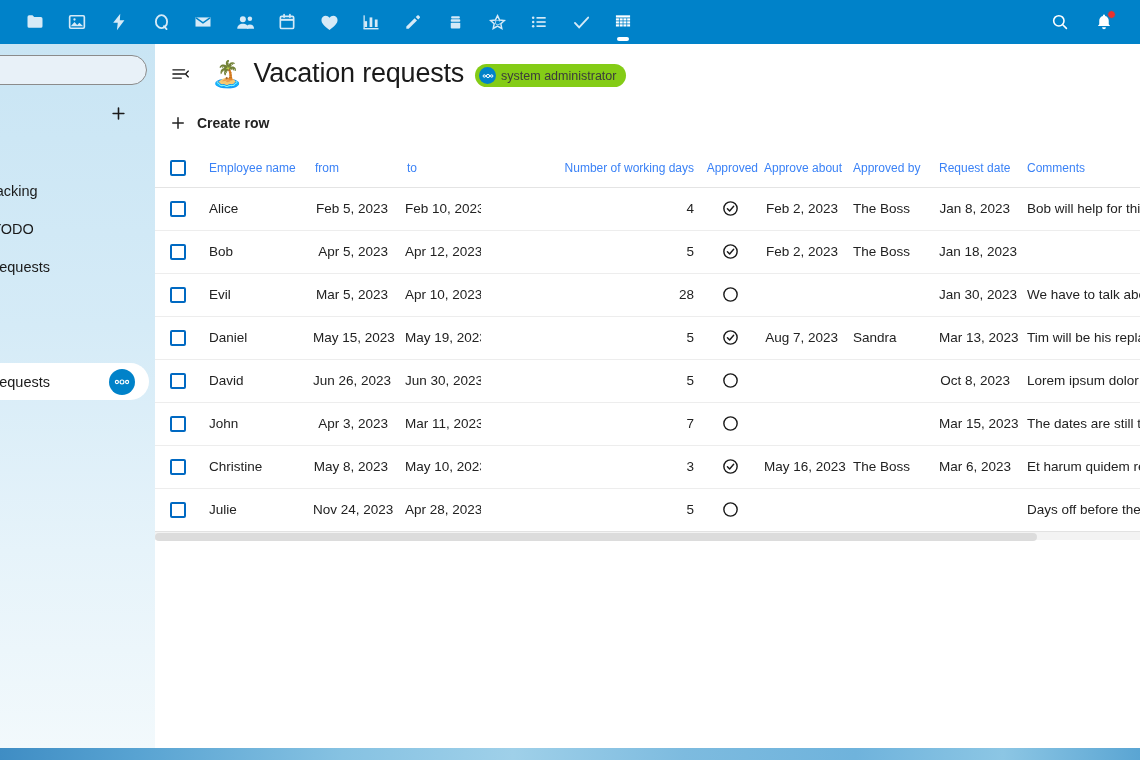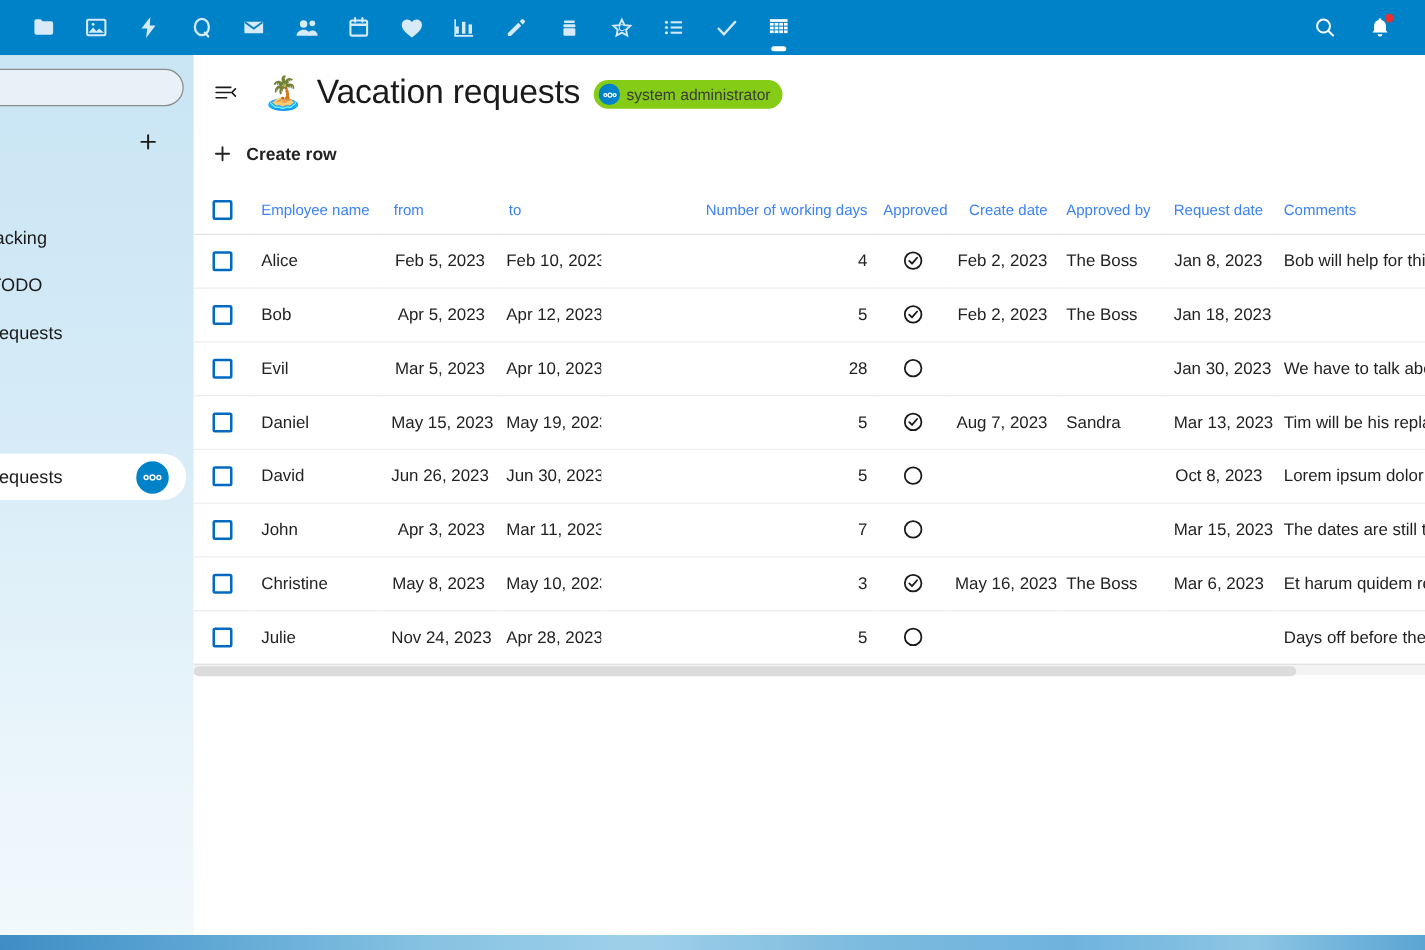--- a/index.html
+++ b/index.html
@@ -413,21 +413,21 @@
         <thead>
           <tr>
             <th class="col-check">
               <span class="cb"></span>
             </th>
             <th class="col-name">Employee name</th>
             <th class="col-from">from</th>
             <th class="col-to">to</th>
             <th class="col-days num">Number of working days</th>
             <th class="col-appr">Approved</th>
-            <th class="col-adate">Create date</th>
+            <th class="col-adate">Approve about</th>
             <th class="col-aby">Approved by</th>
             <th class="col-rdate rdate">Request date</th>
             <th class="col-comm">Comments</th>
           </tr>
         </thead>
         <tbody id="tbody">
             <tr>
               <td class="col-check">
                 <span class="cb"></span>
               </td>

